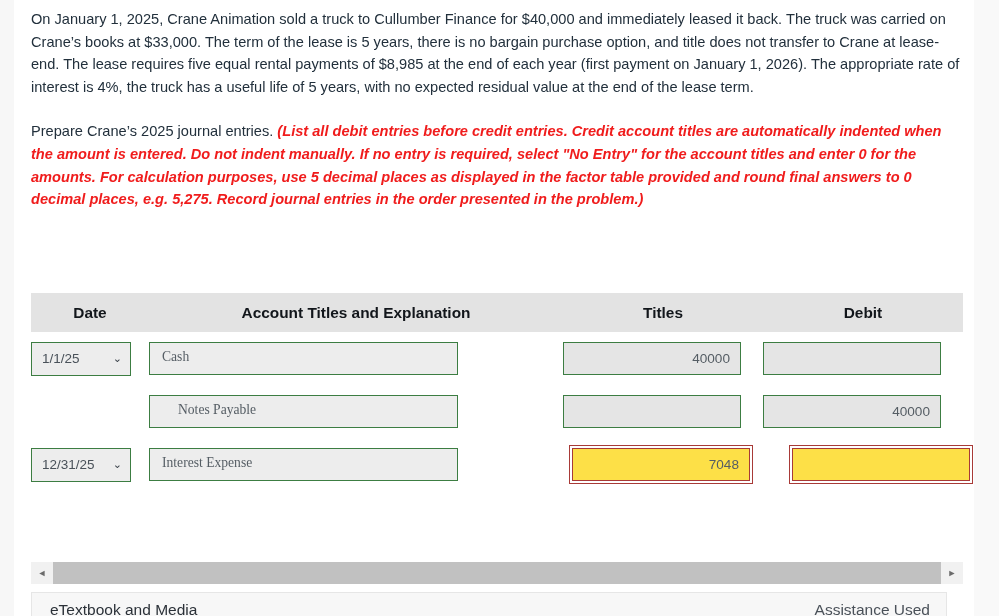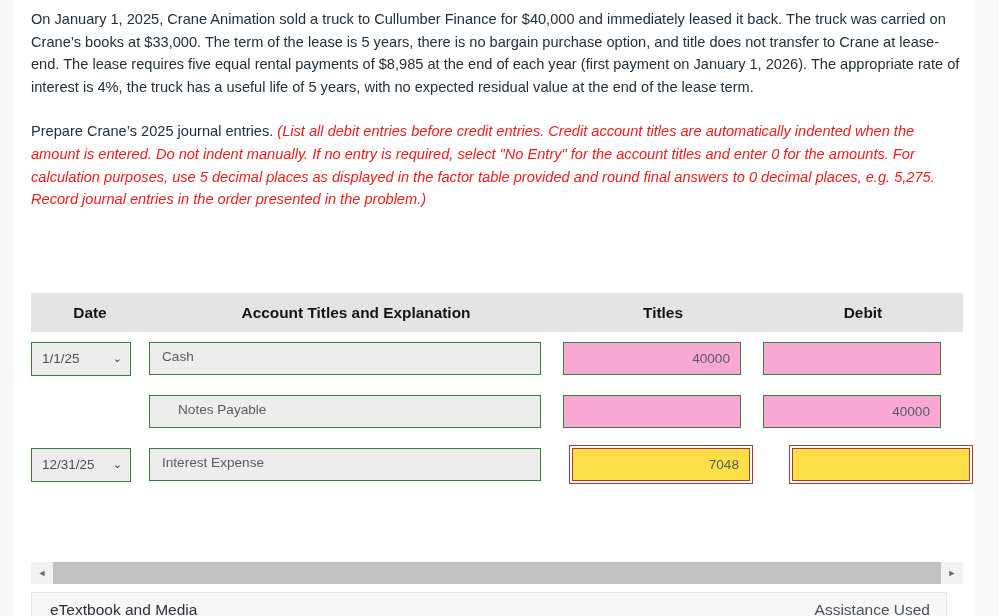--- a/index.html
+++ b/index.html
@@ -60,21 +60,21 @@
     line-height: 22.6px;
     margin: 22px 0 0 0;
     max-width: 930px;
   }
   .prompt-lead {
     color: #22303c;
   }
   .prompt-note {
     color: #f01c1c;
     font-style: italic;
-    font-weight: normal;
+    font-weight: bold;
   }
 
   .factor-link {
     display: inline-block;
     margin: 24px 0 0 0;
     font-size: 14.6px;
     line-height: 20px;
     color: #3b7fb5;
     text-decoration: none;
     cursor: pointer;
@@ -145,44 +145,44 @@
     transform: translateY(-55%);
     pointer-events: none;
     font-size: 11px;
     color: #3a4149;
     line-height: 1;
   }
 
   
   .acct-cell { padding-left: 0px; }
   .acct-input {
-    width: 392px;
+    width: 309px;
     height: 33px;
     box-sizing: border-box;
     border: 1px solid #3c7d42;
     background: #ededed;
-    font-family: Liberation Sans, sans-serif;
+    font-family: Liberation Serif, serif;
     font-size: 13.6px;
     color: #555d64;
     padding: 0 8px 4px 12px;
     border-radius: 0;
     outline: none;
   }
   .acct-input.indented {
     padding-left: 28px;
   }
 
   
   .money-cell { text-align: left; }
   .money-input {
     width: 178px;
     height: 33px;
     box-sizing: border-box;
     border: 1px solid #3c7d42;
-    background: #f9a8d4;
+    background: #e5e5e5;
     font-family: "Liberation Sans", sans-serif;
     font-size: 13.6px;
     color: #555d64;
     text-align: right;
     padding: 0 10px;
     border-radius: 0;
     outline: none;
   }
   .money-input.flagged {
     background: #fde047;

